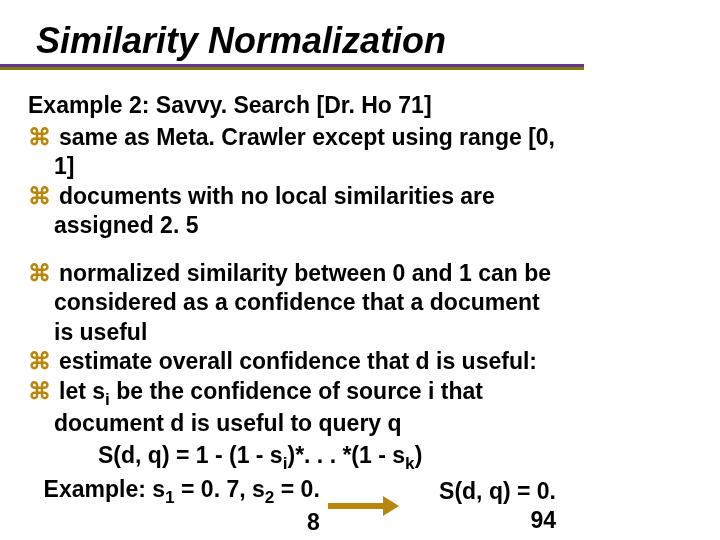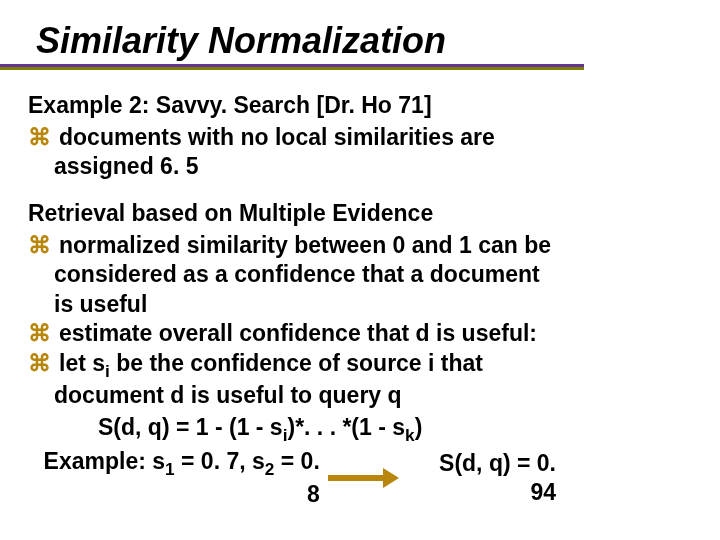--- a/index.html
+++ b/index.html
@@ -106,24 +106,24 @@
 <div class="slide">
 
   <h1 class="title">Similarity Normalization</h1>
   <div class="rule">
     <div class="line purple"></div>
     <div class="line olive"></div>
   </div>
 
   <p class="section-head">Example 2: Savvy. Search [Dr. Ho 71]</p>
   <ul class="z">
-    <li><span class="bullet">⌘</span><span>documents with no local similarities are assigned 6. 5</span></li>
+    <li><span class="bullet">⌘</span><span>same as Meta. Crawler except using range [0, 1]</span></li>
+    <li><span class="bullet">⌘</span><span>documents with no local similarities are assigned 2. 5</span></li>
   </ul>
 
-  <p class="section-head">Retrieval based on Multiple Evidence</p>
   <ul class="z" style="margin-bottom:2px">
     <li><span class="bullet">⌘</span><span>normalized similarity between 0 and 1 can be considered as a confidence that a document is useful</span></li>
     <li><span class="bullet">⌘</span><span>estimate overall confidence that d is useful:</span></li>
     <li><span class="bullet">⌘</span><span>let s<span class="sub">i</span> be the confidence of source i that document d is useful to query q</span></li>
   </ul>
   <p class="formula">S(d, q) = 1 - (1 - s<span class="sub">i</span>)*. . . *(1 - s<span class="sub">k</span>)</p>
   <p class="example-row">
     <span>Example: s<span class="sub">1</span> = 0. 7, s<span class="sub">2</span> = 0. 8</span>
     <span class="arrow">
       <span class="shaft"></span>

